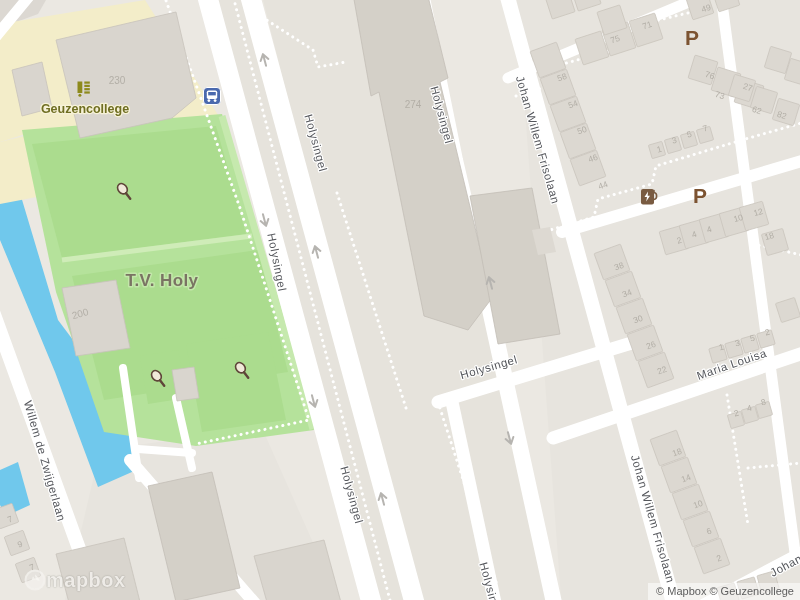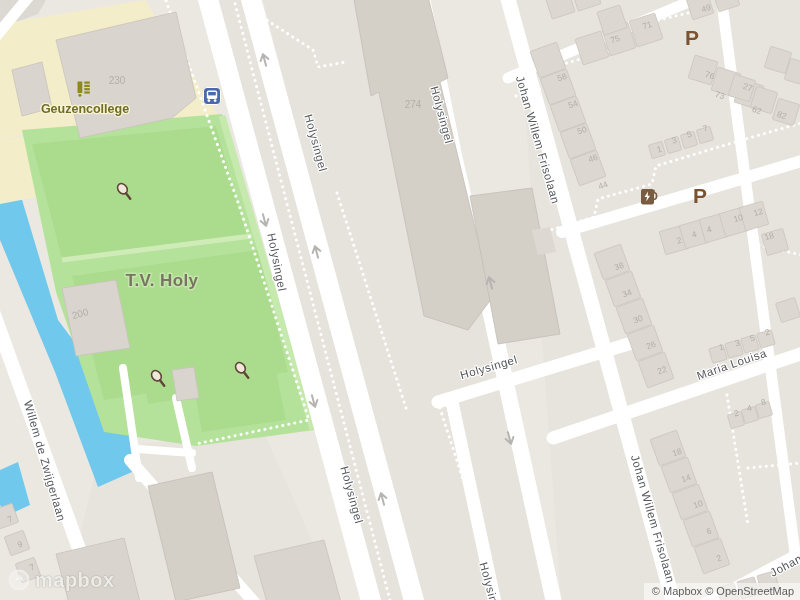--- a/index.html
+++ b/index.html
@@ -23,21 +23,21 @@
     font-size:12.5px;font-weight:600;fill:#6f6e22;text-anchor:middle;
     paint-order:stroke;stroke:#f7f2d8;stroke-width:2.6px;stroke-linejoin:round;
   }
   .poi-sport{
     font-size:17px;font-weight:600;fill:#7a7363;text-anchor:middle;letter-spacing:.4px;
     paint-order:stroke;stroke:#c3e7aa;stroke-width:3px;stroke-linejoin:round;
   }
   .road{stroke:#ffffff;fill:none;stroke-linecap:round;stroke-linejoin:round;}
   .dots{stroke:#ffffff;fill:none;stroke-linecap:round;stroke-dasharray:0.1 6;}
   .logo{
-    position:absolute;left:8px;bottom:8px;display:flex;align-items:flex-start;gap:5px;
+    position:absolute;left:24px;bottom:8px;display:flex;align-items:flex-start;
     opacity:.85;pointer-events:auto;cursor:pointer;
   }
   .logo span{
     color:#f2f0ec;font-size:20px;font-weight:bold;letter-spacing:.5px;
     text-shadow:0 0 2px rgba(130,127,120,.55), 0 0 1px rgba(130,127,120,.55);
   }
   .attribution{
     position:absolute;right:0;bottom:0;background:rgba(255,255,255,.55);
     font-size:11px;color:#5d5d5d;padding:2px 6px 3px 8px;white-space:nowrap;
   }
@@ -302,14 +302,14 @@
   </g>
 </svg>
 
 <div class="logo">
   <svg width="22" height="22" viewBox="0 0 22 22">
     <circle cx="11" cy="11" r="9.5" fill="rgba(255,255,255,0.35)" stroke="rgba(245,243,239,0.9)" stroke-width="2"></circle>
     <path d="M11,5.5 c2,1.5 4,3.5 4.5,6.5 c-3,-0.5 -5,-2.5 -6.5,-4.5 l-1.5,4 l4,-1.5 Z" fill="rgba(250,248,245,0.9)"></path>
   </svg>
   <span>mapbox</span>
 </div>
-<div class="attribution">© Mapbox © OpenStreetMap</div>
+<div class="attribution">© Mapbox © Geuzencollege</div>
 </div>
 
 </body></html>

